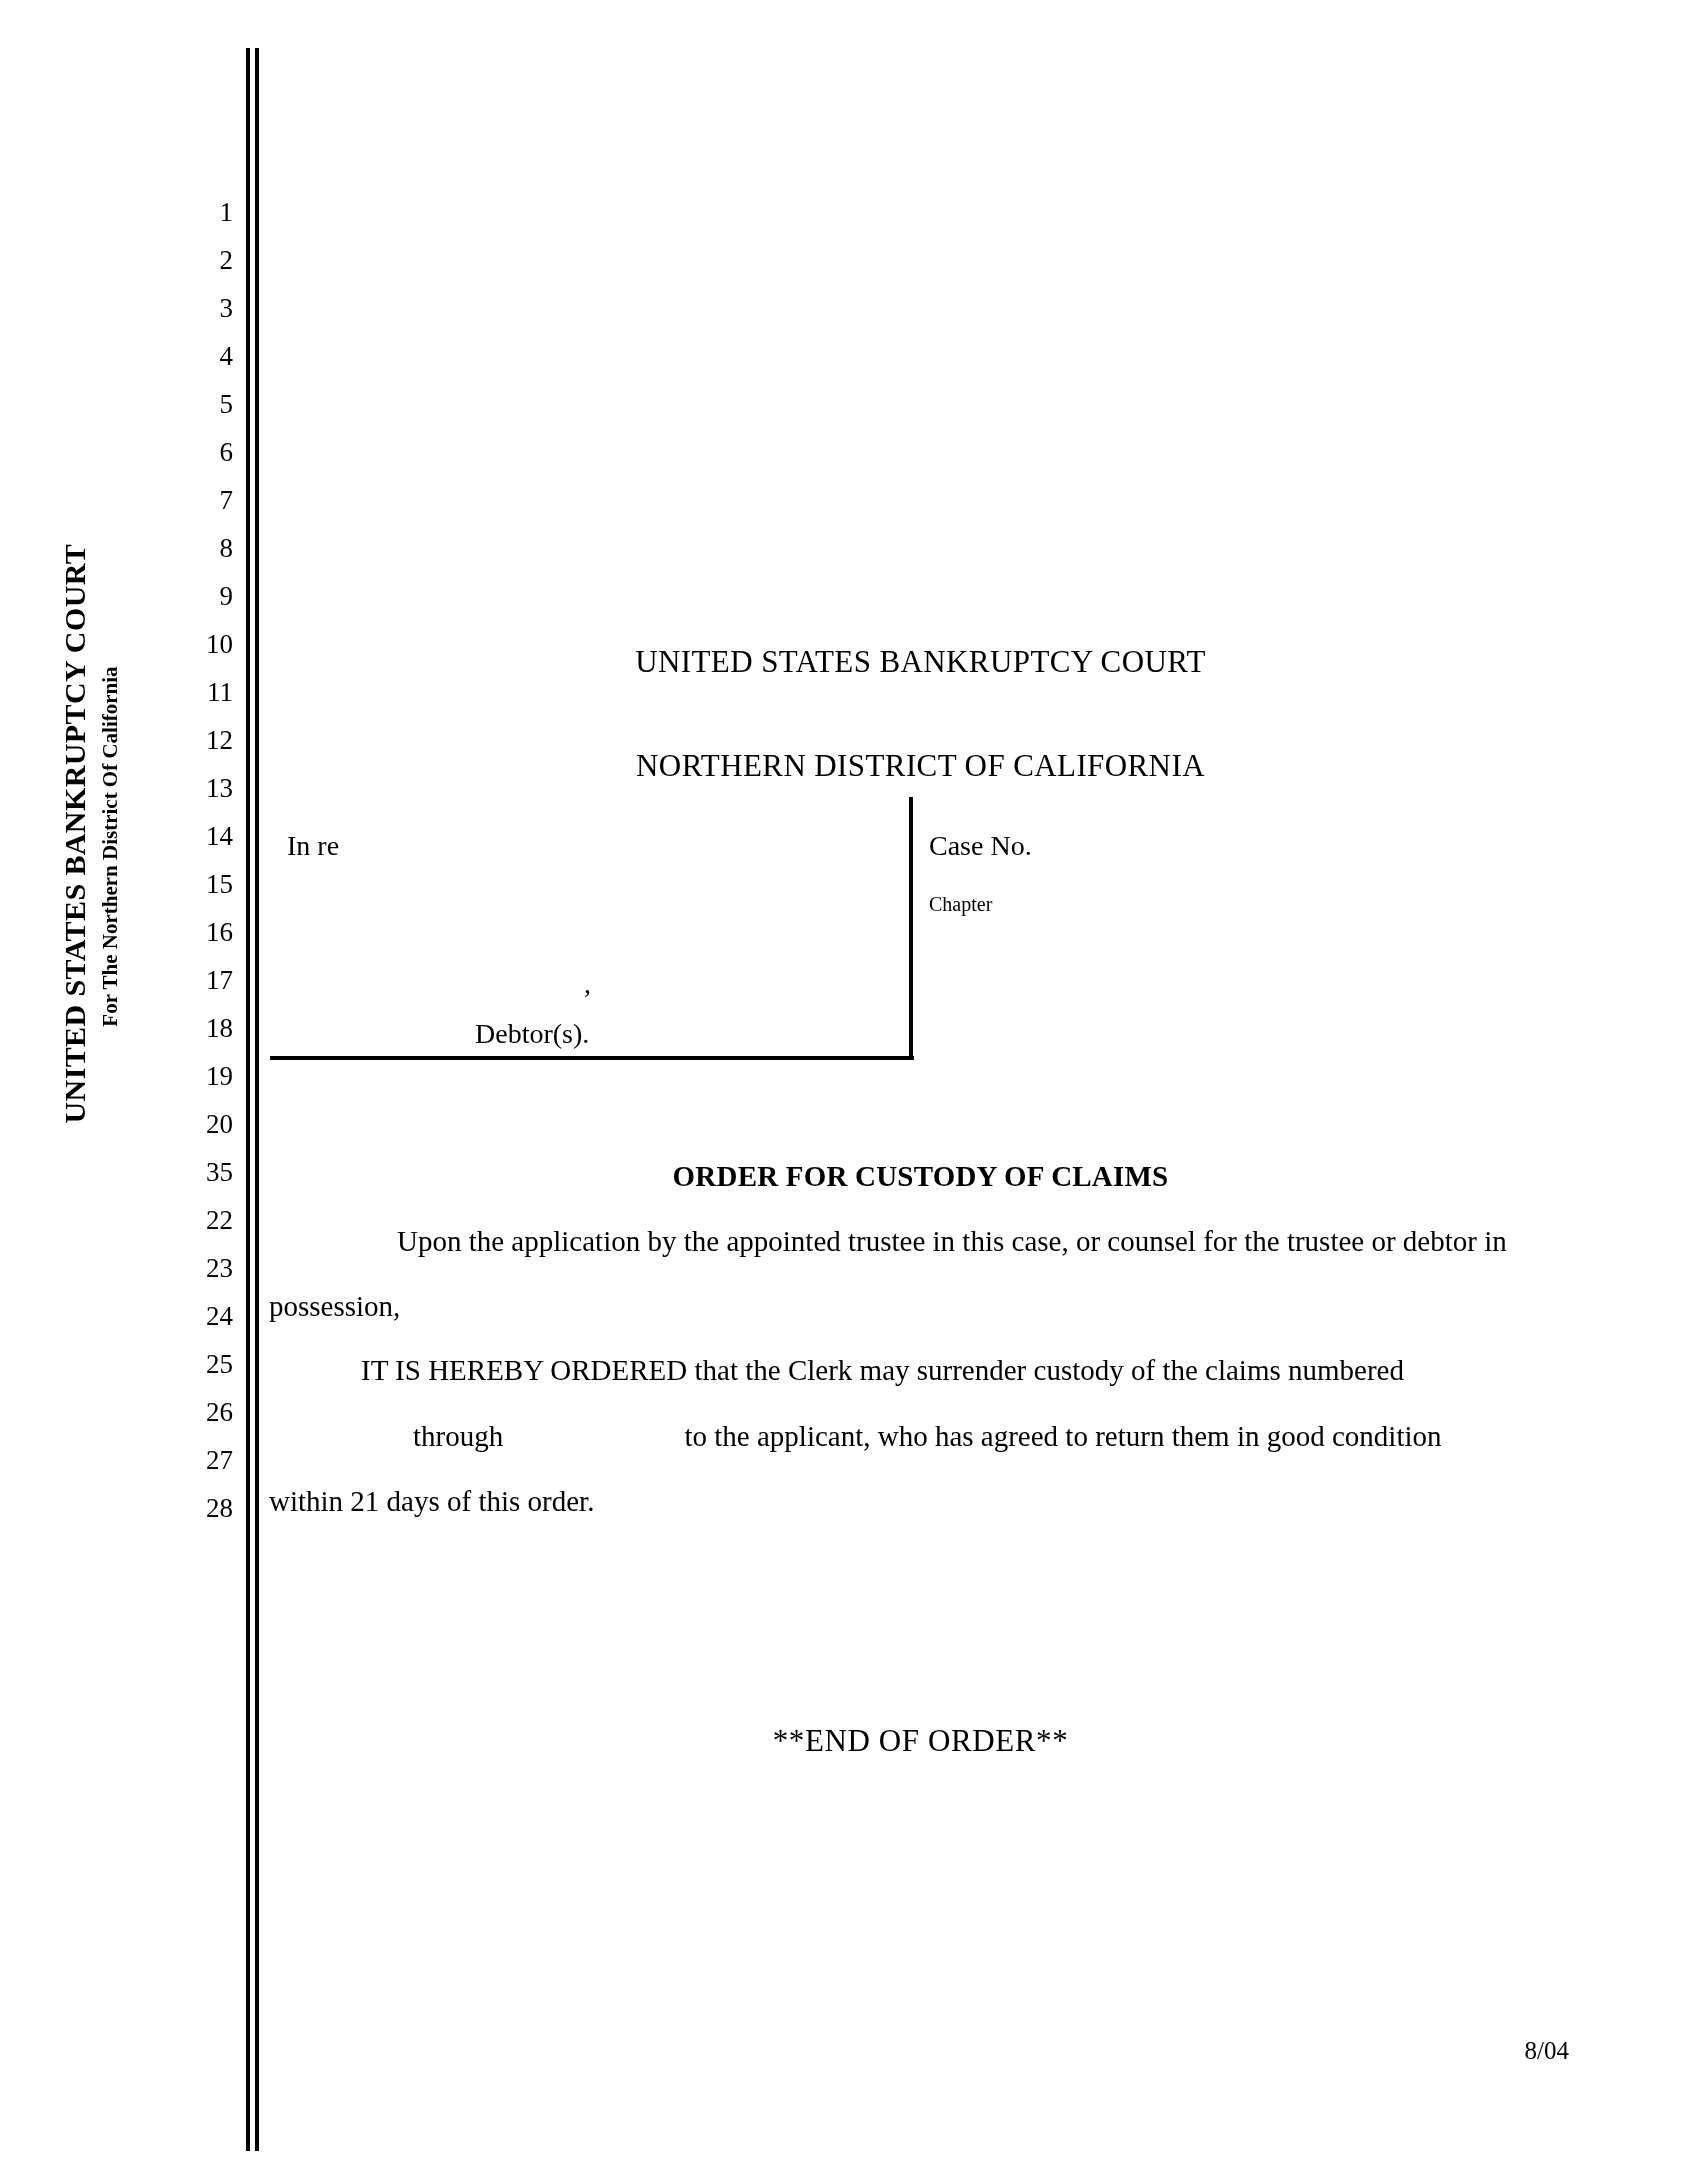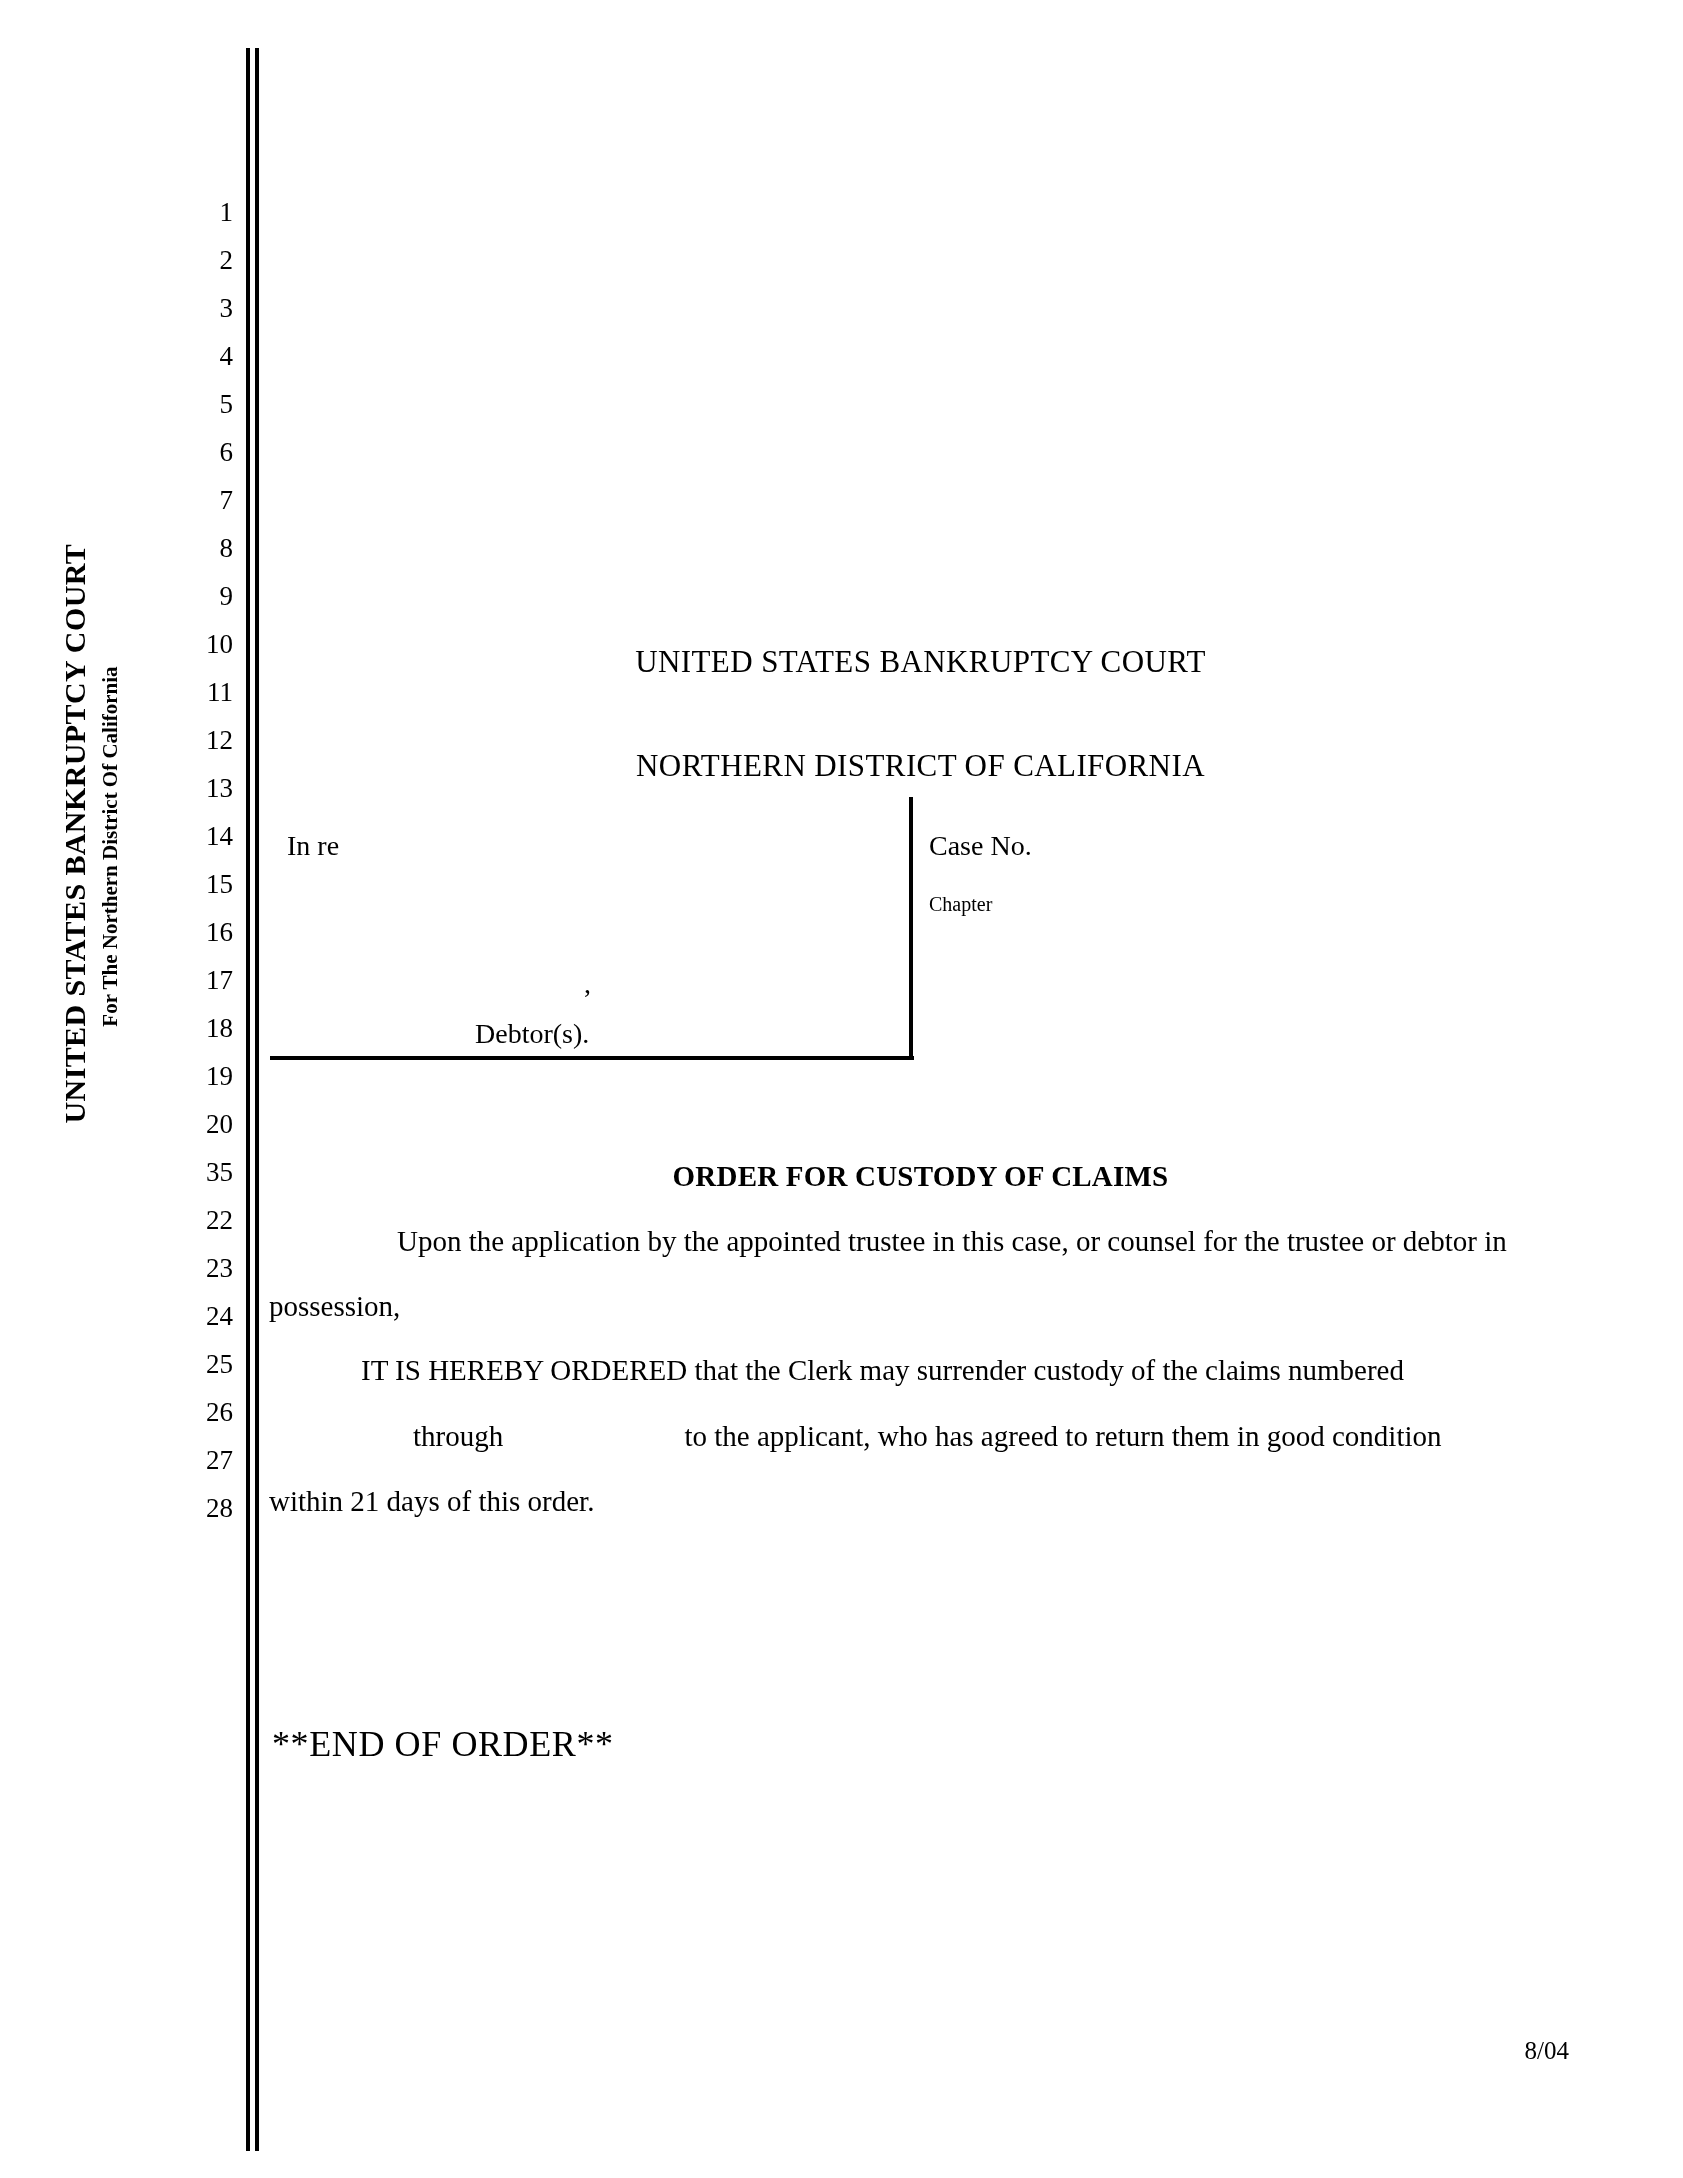--- a/index.html
+++ b/index.html
@@ -152,21 +152,22 @@
   #body-p2-l1 { left: 361px; top: 1354px; }
   #body-p2-l2 { left: 413px; top: 1420px; }
   #body-p2-l3 { left: 269px; top: 1469px; margin-top: 16px; }
 
   
   #end-of-order {
     position: absolute;
     left: 272px;
     top: 1723px;
     width: 1297px;
-    font-size: 36px;
+    text-align: center;
+    font-size: 31px;
     letter-spacing: 0.6px;
   }
 
   
   #footer-date {
     position: absolute;
     left: 1366px;
     top: 2037px;
     width: 203px;
     text-align: right;

